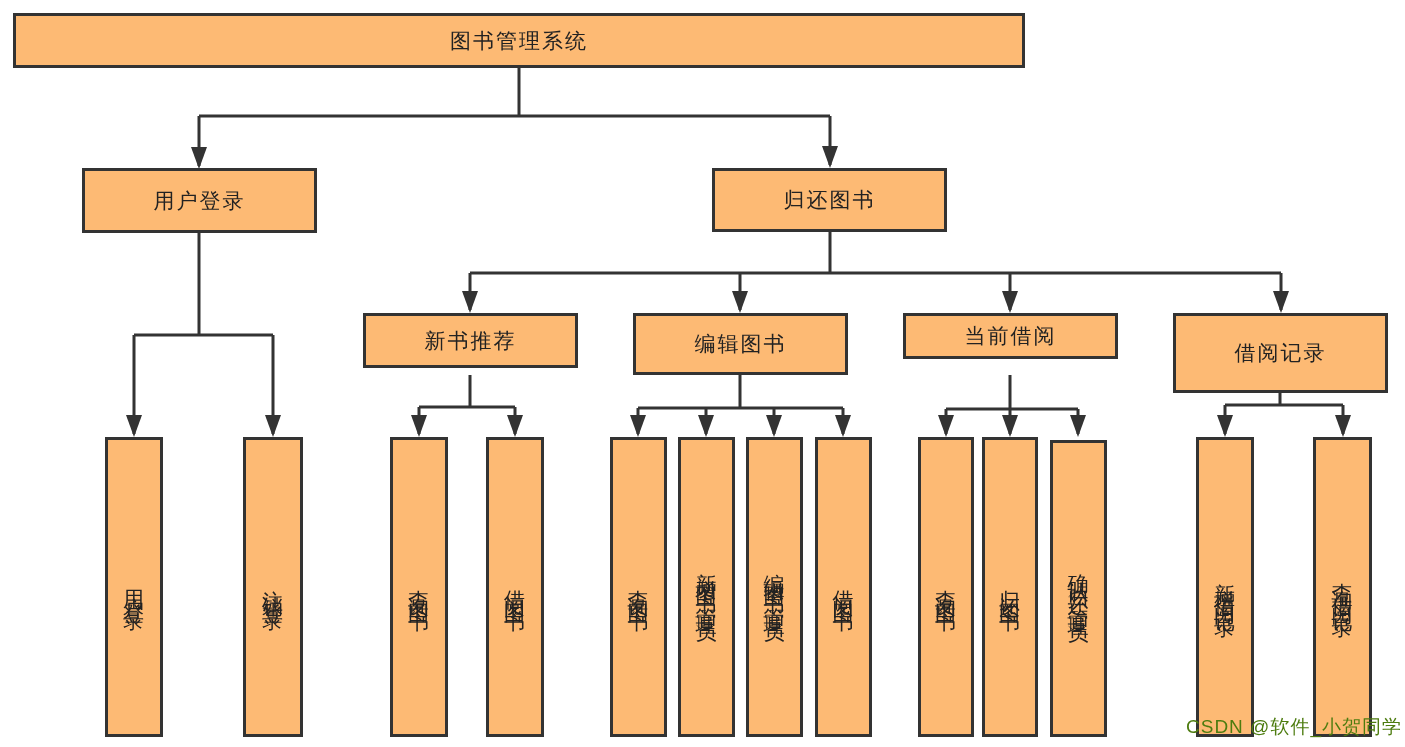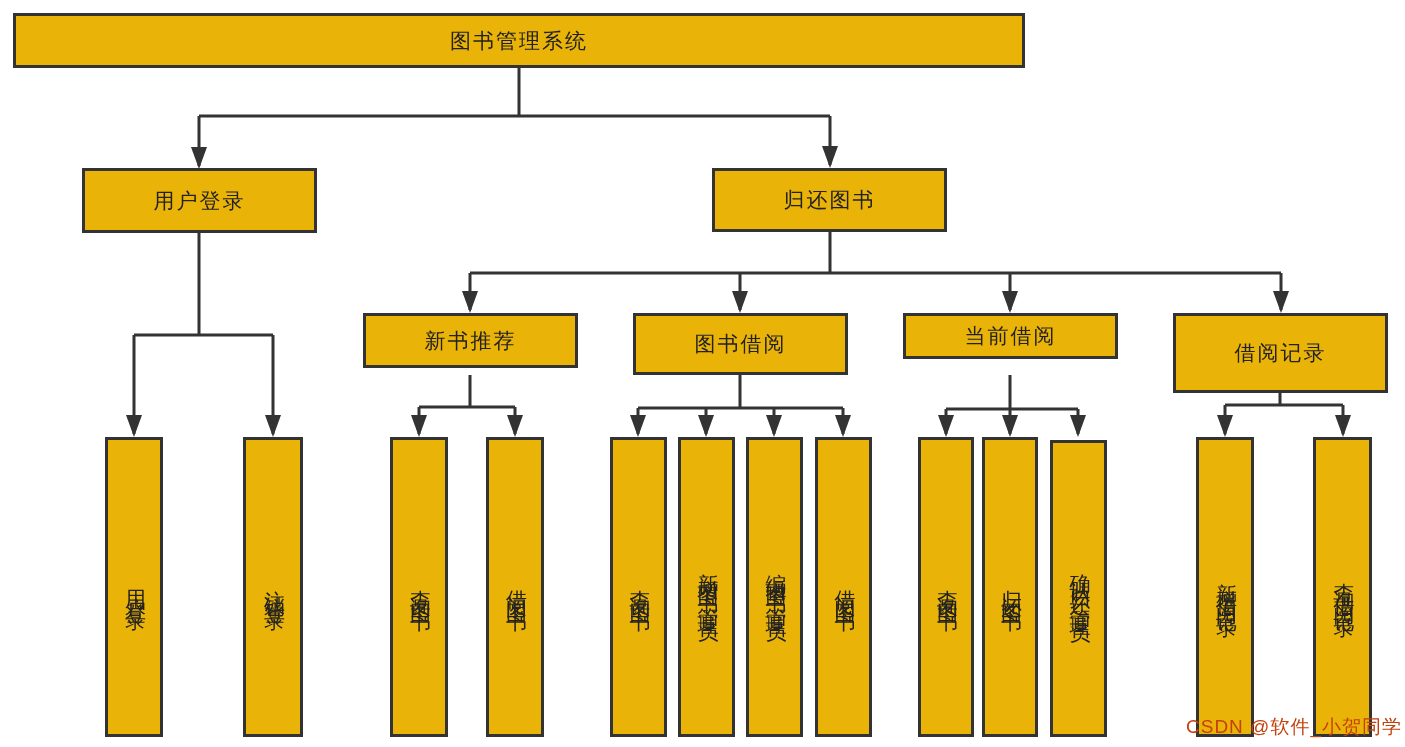--- a/index.html
+++ b/index.html
@@ -18,45 +18,44 @@
   #connectors {
     position: absolute;
     left: 0;
     top: 0;
     z-index: 1;
   }
   .hbox, .vbox {
     position: absolute;
     box-sizing: border-box;
     border: 3px solid #333333;
-    background: #eab308;
+    background: #fdba74;
     display: flex;
     align-items: center;
     justify-content: center;
     z-index: 2;
     color: #222222;
-    font-family: Liberation Mono, monospace;
   }
   .hbox .label {
     font-size: 21px;
     letter-spacing: 2px;
     white-space: nowrap;
   }
   .vbox .vtext {
     writing-mode: vertical-rl;
     font-size: 21px;
     letter-spacing: 7px;
     line-height: 1.1;
     white-space: nowrap;
   }
   .watermark {
     position: absolute;
     z-index: 3;
     font-size: 19px;
-    color: #c2410c;
+    color: #4d7c0f;
     letter-spacing: 1px;
     white-space: nowrap;
   }
 </style>
 </head>
 <body>
 
 <div id="canvas">
 
   <svg id="connectors" width="1405" height="747" viewBox="0 0 1405 747">
@@ -107,21 +106,21 @@
     <span class="label">用户登录</span>
   </div>
   <div class="hbox" style="left:712px; top:168px; width:235px; height:64px;">
     <span class="label">归还图书</span>
   </div>
 
   <div class="hbox" style="left:363px; top:313px; width:215px; height:55px;">
     <span class="label">新书推荐</span>
   </div>
   <div class="hbox" style="left:633px; top:313px; width:215px; height:62px;">
-    <span class="label">图书借阅</span>
+    <span class="label">编辑图书</span>
   </div>
   <div class="hbox" style="left:903px; top:313px; width:215px; height:46px;">
     <span class="label">当前借阅</span>
   </div>
   <div class="hbox" style="left:1173px; top:313px; width:215px; height:80px;">
     <span class="label">借阅记录</span>
   </div>
 
   <div class="vbox" style="left:105px; top:437px; width:58px; height:300px;">
     <span class="vtext">用户登录</span>

